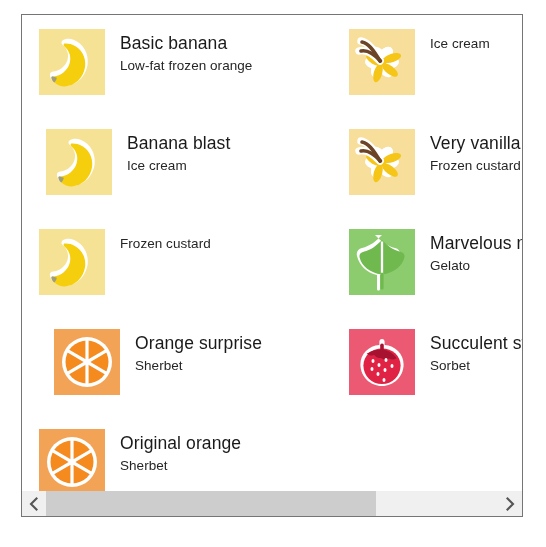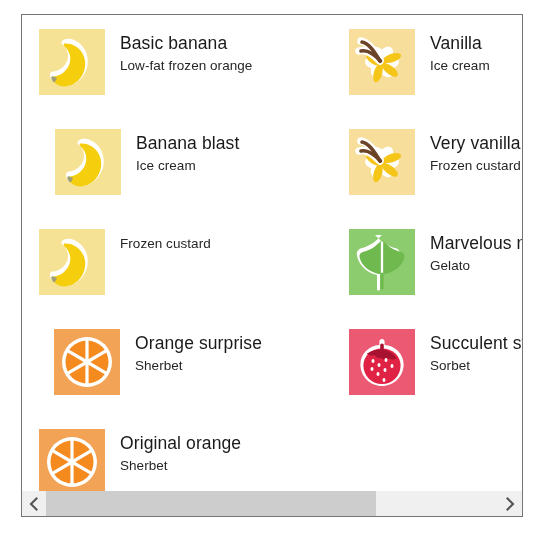--- a/index.html
+++ b/index.html
@@ -152,21 +152,21 @@
                 <path d="M23.5 11.5 c-1.6 1.2 -1.2 3.3 0.3 4.6 c4.5 3.8 6.4 9.5 4.6 15.1 c-2.1 6.6 -8.4 10.9 -14.3 11.4 c-2.2 0.2 -3.6 1.9 -3.2 3.9 c1.3 6.2 7.4 10.6 15.1 10.4 c11.6 -0.3 21.1 -9.9 22.6 -21.7 c1.3 -10.6 -4.4 -20.5 -13.5 -24.2 c-4.2 -1.7 -8.6 -1.6 -11.6 0.5 z" fill="#ffffff"></path>
                 <path d="M25.2 14.6 c-1.0 0.8 -0.7 2.1 0.3 3.0 c5.0 4.3 7.1 10.8 5.0 17.2 c-2.4 7.4 -9.2 12.1 -15.6 12.8 c-1.3 0.2 -2.0 1.0 -1.8 2.0 c1.1 4.7 6.3 8.0 12.6 7.8 c10.4 -0.3 19.0 -9.0 20.4 -19.6 c1.2 -9.6 -3.9 -18.4 -12.1 -21.8 c-3.4 -1.4 -6.6 -1.3 -8.8 -1.4 z" fill="#F5CE0E"></path>
                 <path d="M13.5 47.2 c-0.9 0.2 -1.4 0.9 -1.2 1.8 c0.4 1.7 1.4 3.2 2.9 4.4 c1.5 -1.2 2.4 -2.8 2.6 -4.6 c-1.4 -0.6 -2.8 -1.1 -4.3 -1.6 z" fill="#9e9e7a"></path>
               </svg>
             </div>
             <div class="labels">
               <div class="title">Basic banana</div>
               <div class="subtitle">Low-fat frozen orange</div>
             </div>
           </div>
-          <div class="item" style="left: 33px; top: 114px;">
+          <div class="item" style="left: 24px; top: 114px;">
             <div class="tile" style="background: rgb(246, 226, 148);">
               <svg viewBox="0 0 66 66" width="66" height="66">
                 <rect x="0" y="0" width="66" height="66" fill="#F6E294"></rect>
                 <path d="M23.5 11.5 c-1.6 1.2 -1.2 3.3 0.3 4.6 c4.5 3.8 6.4 9.5 4.6 15.1 c-2.1 6.6 -8.4 10.9 -14.3 11.4 c-2.2 0.2 -3.6 1.9 -3.2 3.9 c1.3 6.2 7.4 10.6 15.1 10.4 c11.6 -0.3 21.1 -9.9 22.6 -21.7 c1.3 -10.6 -4.4 -20.5 -13.5 -24.2 c-4.2 -1.7 -8.6 -1.6 -11.6 0.5 z" fill="#ffffff"></path>
                 <path d="M25.2 14.6 c-1.0 0.8 -0.7 2.1 0.3 3.0 c5.0 4.3 7.1 10.8 5.0 17.2 c-2.4 7.4 -9.2 12.1 -15.6 12.8 c-1.3 0.2 -2.0 1.0 -1.8 2.0 c1.1 4.7 6.3 8.0 12.6 7.8 c10.4 -0.3 19.0 -9.0 20.4 -19.6 c1.2 -9.6 -3.9 -18.4 -12.1 -21.8 c-3.4 -1.4 -6.6 -1.3 -8.8 -1.4 z" fill="#F5CE0E"></path>
                 <path d="M13.5 47.2 c-0.9 0.2 -1.4 0.9 -1.2 1.8 c0.4 1.7 1.4 3.2 2.9 4.4 c1.5 -1.2 2.4 -2.8 2.6 -4.6 c-1.4 -0.6 -2.8 -1.1 -4.3 -1.6 z" fill="#9e9e7a"></path>
               </svg>
             </div>
             <div class="labels">
               <div class="title">Banana blast</div>
@@ -247,21 +247,20 @@
                   <ellipse cx="25" cy="31" rx="9.0" ry="4.0" transform="rotate(32 25 31)"></ellipse>
                   <circle cx="33" cy="33" r="4.2"></circle>
                 </g>
                 <path d="M12 12 c6 1 12 7 19 19" fill="none" stroke="#ffffff" stroke-width="7.5" stroke-linecap="round"></path>
                 <path d="M10 22 c7 -2 14 3 21 10" fill="none" stroke="#ffffff" stroke-width="7.5" stroke-linecap="round"></path>
                 <path d="M13 13 c6 1 11 7 18 19" fill="none" stroke="#6b4326" stroke-width="3.6" stroke-linecap="round"></path>
                 <path d="M12 22 c6.5 -1.6 13 3 19.5 10" fill="none" stroke="#6b4326" stroke-width="3.6" stroke-linecap="round"></path>
               </svg>
             </div>
             <div class="labels">
-              <div class="title">Vanilla</div>
               <div class="subtitle">Ice cream</div>
             </div>
           </div>
           <div class="item" style="left: 327px; top: 114px;">
             <div class="tile" style="background: rgb(247, 222, 154);">
               <svg viewBox="0 0 66 66" width="66" height="66">
                 <rect x="0" y="0" width="66" height="66" fill="#F7DE9A"></rect>
                 <g fill="#ffffff">
                   <ellipse cx="33" cy="33" rx="17" ry="8" transform="rotate(0 33 33)"></ellipse>
                   <ellipse cx="33" cy="33" rx="17" ry="8" transform="rotate(60 33 33)"></ellipse>

